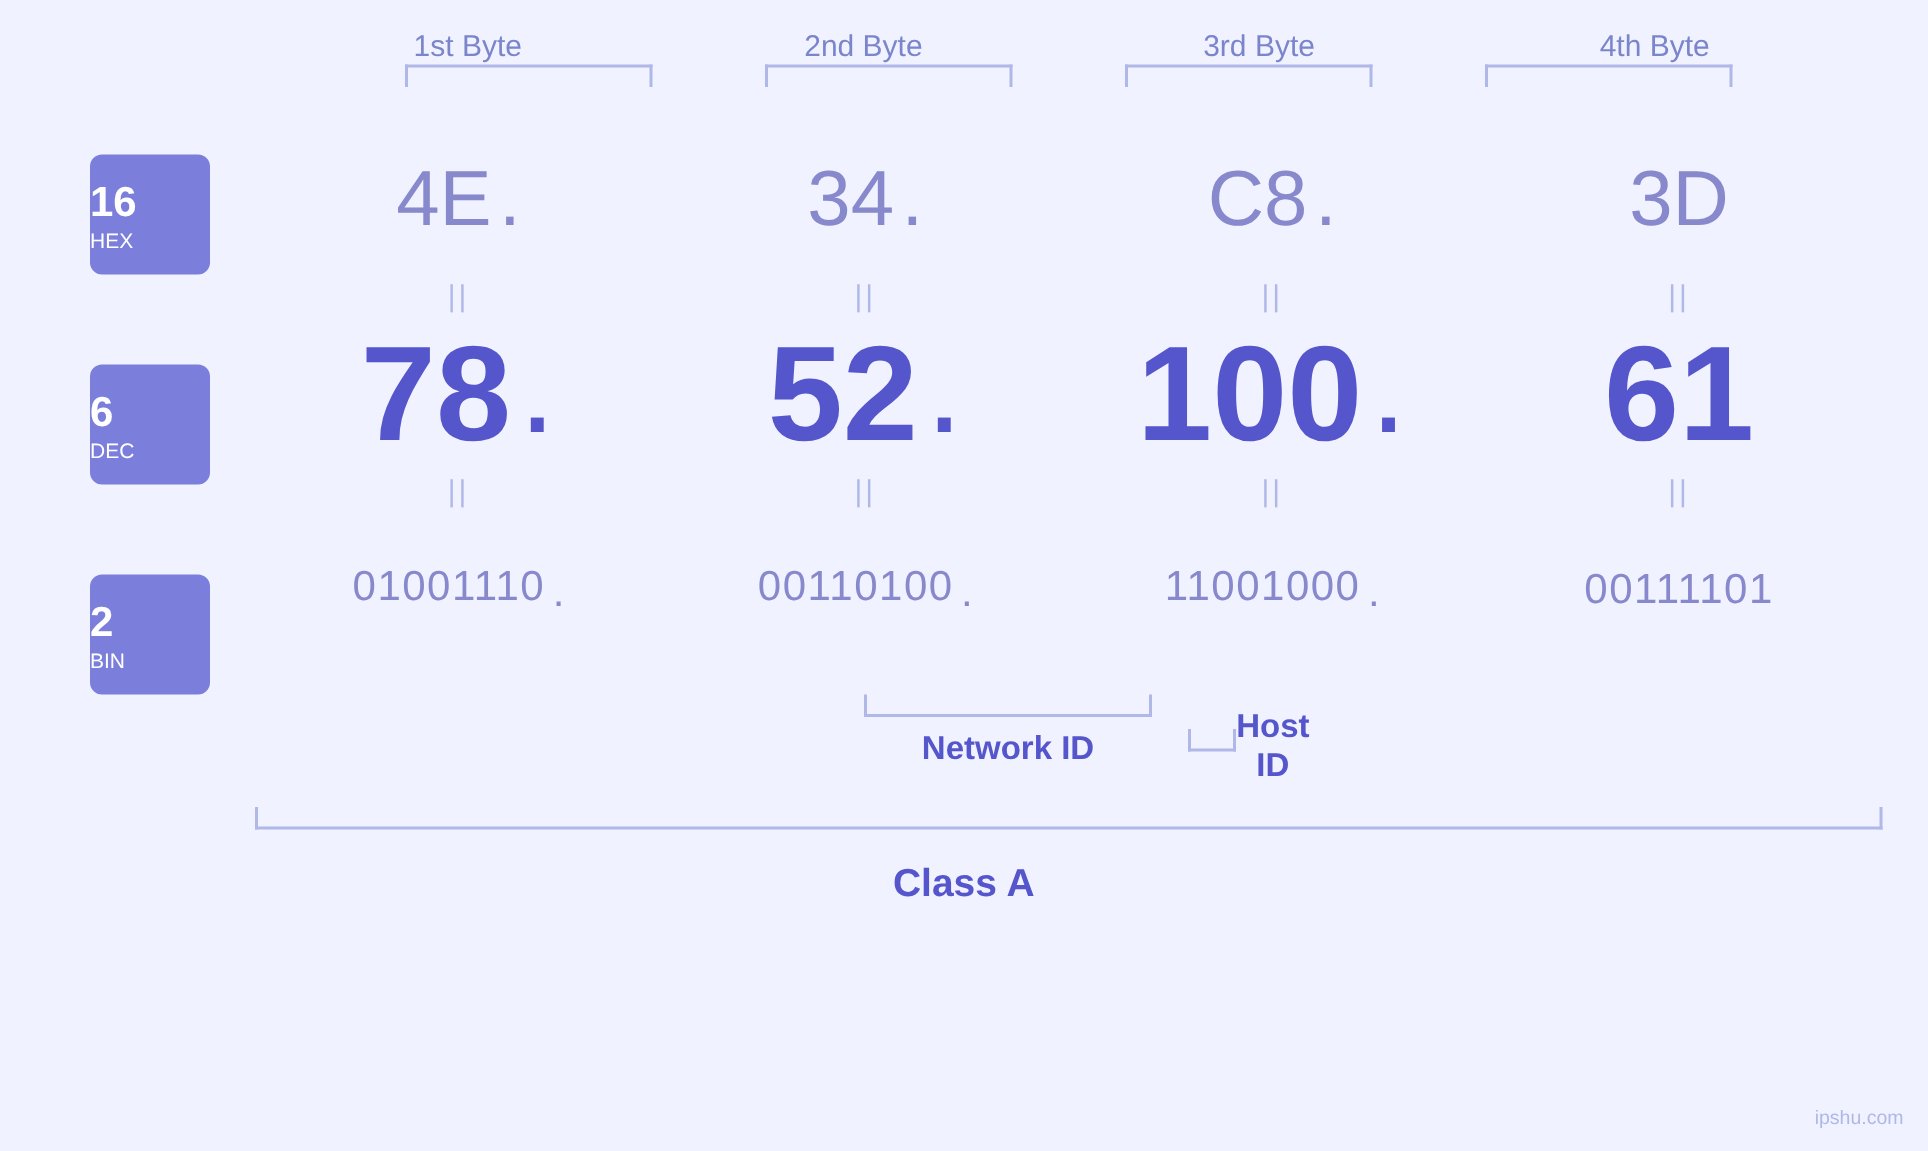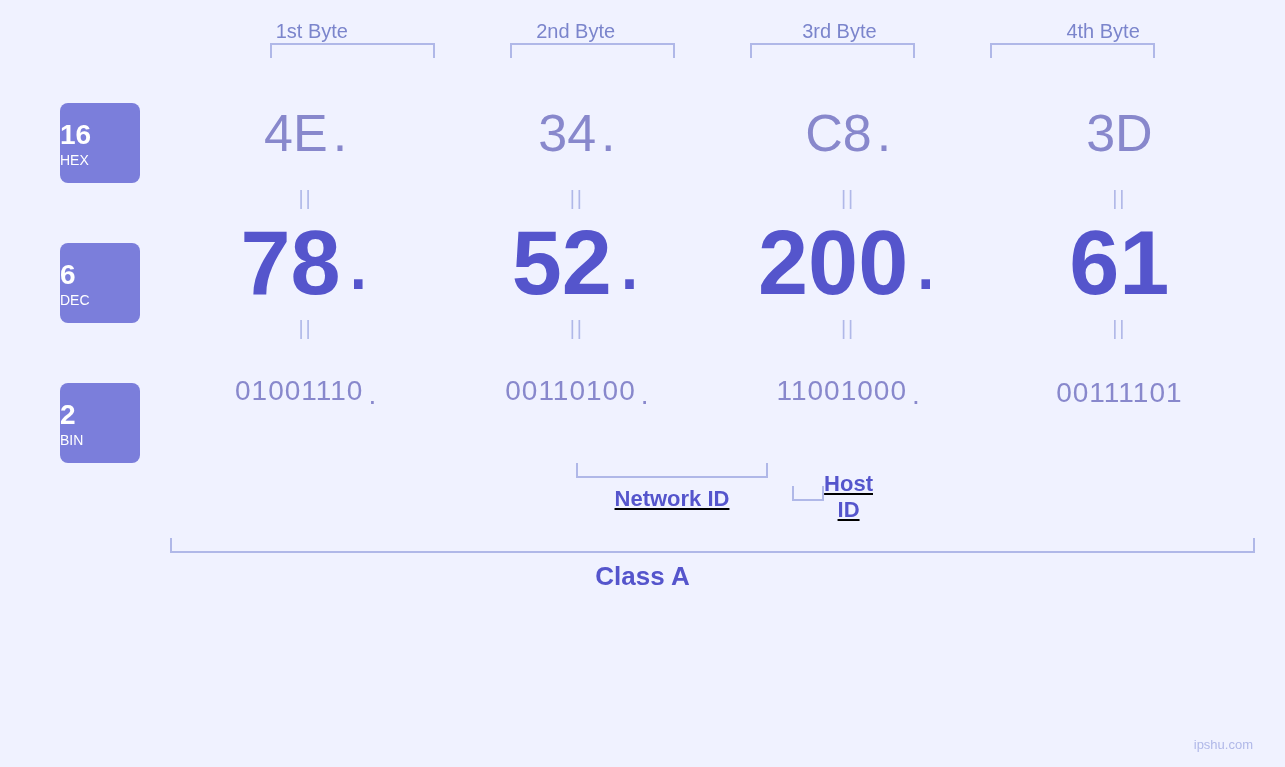--- a/index.html
+++ b/index.html
@@ -178,21 +178,20 @@
       color: #b0b8e8;
       font-size: 20px;
       width: 240px;
       text-align: center;
       letter-spacing: 2px;
     }
 
     .network-host-labels {
       display: flex;
       margin-left: 140px;
-      text-decoration: underline;
     }
 
     
     .network-bracket-area {
       width: 240px;
       display: flex;
       flex-direction: column;
       align-items: center;
     }
 
@@ -235,28 +234,28 @@
       height: 15px;
       border-bottom: 2px solid #b0b8e8;
       border-left: 2px solid #b0b8e8;
       border-right: 2px solid #b0b8e8;
     }
 
     .class-label {
       color: #5555cc;
       font-size: 26px;
       font-weight: bold;
-      margin-top: 8px;
+      margin-top: 20px;
     }
 
     
     .watermark {
       position: absolute;
       bottom: 15px;
-      right: 32px;
+      right: 16px;
       color: #b0b8e8;
       font-size: 13px;
       text-align: center;
     }
 
     
     .top-brackets-area {
       display: flex;
       margin-left: 140px;
       margin-bottom: 5px;
@@ -353,21 +352,21 @@
       <div class="values-row dec-row">
         <div class="value-cell">
           <span class="byte-value dec-value">78</span>
           <span class="dot">.</span>
         </div>
         <div class="value-cell">
           <span class="byte-value dec-value">52</span>
           <span class="dot">.</span>
         </div>
         <div class="value-cell">
-          <span class="byte-value dec-value">200</span>
+          <span class="byte-value dec-value">100</span>
           <span class="dot">.</span>
         </div>
         <div class="value-cell">
           <span class="byte-value dec-value">61</span>
         </div>
       </div>
 
       <div class="equals-row">
         <div class="equals-sign">||</div>
         <div class="equals-sign">||</div>

